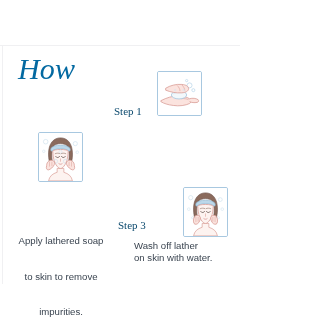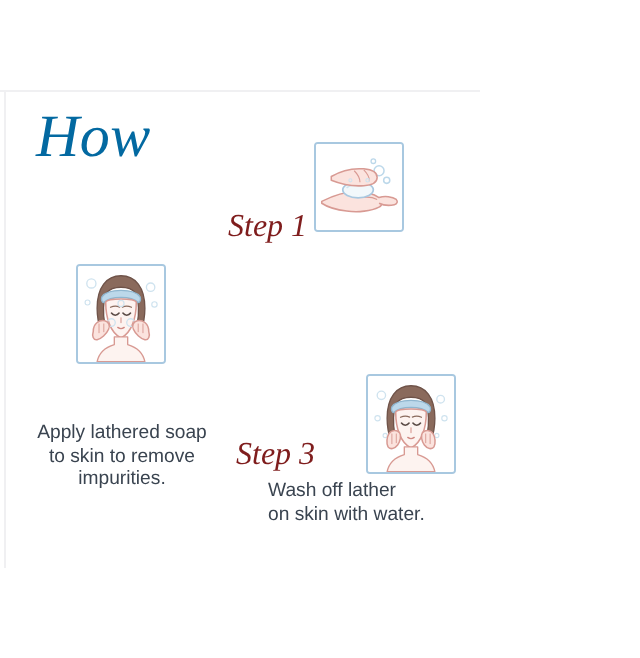--- a/index.html
+++ b/index.html
@@ -51,24 +51,23 @@
     font-size: 30px;
     line-height: 0.96;
     letter-spacing: 0.2px;
   }
   .title .l1 { display: block; }
   .title .l2 { display: block; }
 
   
   .step-label {
     position: absolute;
-    color: #7f1d1d;
+    color: #0c4a6e;
     font-family: "Liberation Serif", serif;
-    font-style: italic;
-    font-size: 16px;
+    font-size: 11px;
     line-height: 1;
     white-space: nowrap;
   }
   .step-body {
     position: absolute;
     color: #3a4450;
     font-family: "Liberation Sans", sans-serif;
     font-size: 9.6px;
     line-height: 11.6px;
   }
@@ -86,21 +85,21 @@
 
   
   #step1-thumb { left: 157px; top: 71px; width: 45px; height: 45px; }
   #step1-label { left: 114px; top: 106px; }
   #step1-body  { left: 114px; top: 126px; }
 
   
   #step2-thumb { left: 38px; top: 132px; width: 45px; height: 50px; }
   #step2-label { left: 44px; top: 194px; }
   #step2-body  { left: 6px; top: 211px; width: 110px; text-align: center; }
-  #step2-body .ln { white-space: nowrap; }
+  #step2-body .ln { white-space: nowrap; margin-top: 24px; }
 
   
   #step3-thumb { left: 183px; top: 187px; width: 45px; height: 50px; }
   #step3-label { left: 118px; top: 220px; text-align: right; }
   #step3-body  { left: 118px; top: 240px; margin-left: 16px; }
 </style>
 </head>
 <body>
 
 <div id="infographic">

